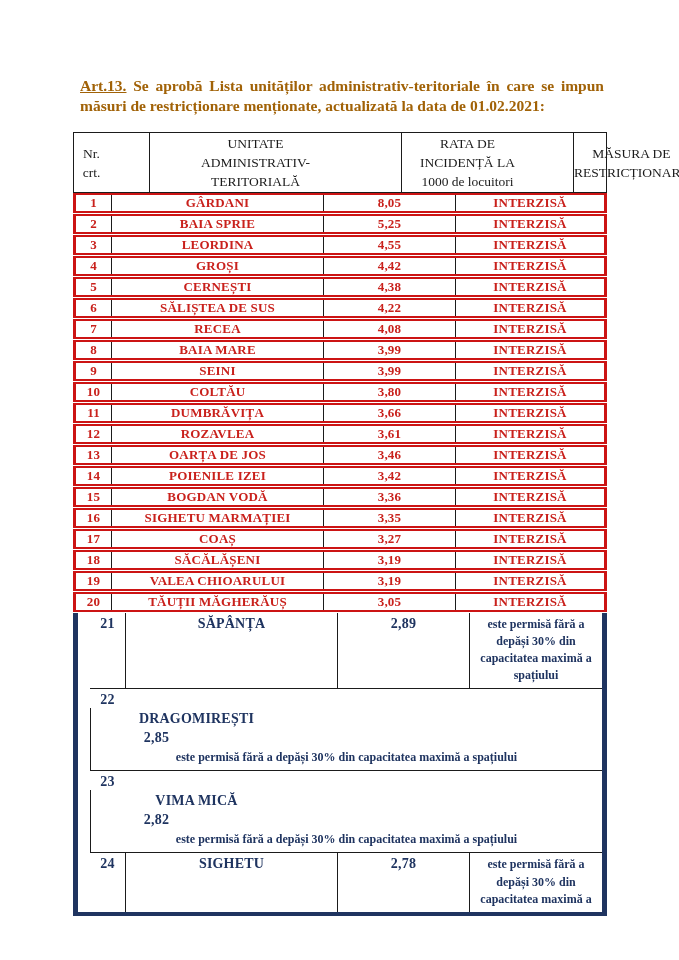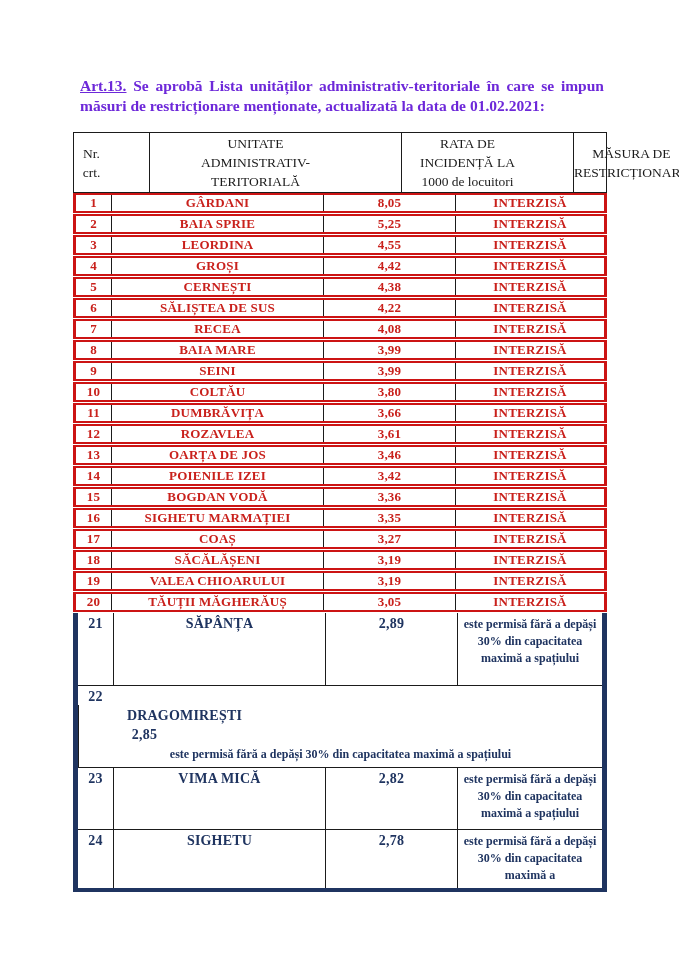--- a/index.html
+++ b/index.html
@@ -12,21 +12,21 @@
     overflow:hidden;
   }
   .doc{position:absolute;left:73px;top:76px;width:534px;}
   .title{
     margin:0 0 16px 7px;
     width:524px;
     font-size:15.5px;
     font-weight:bold;
     line-height:1.3;
     text-align:justify;
-    color:#6d28d9;
+    color:#a16207;
   }
   .title .artno{text-decoration:underline;}
   .table{width:534px;box-sizing:border-box;}
   .thead{
     display:flex;
     height:61px;
     border:1px solid #1b1b1b;
     box-sizing:border-box;
     gap:40px;
   }
@@ -65,25 +65,25 @@
   }
   
   .blue-rows{
     border:0 solid #1f3460;
     border-left-width:5px;
     border-right-width:5px;
     border-bottom-width:4px;
     color:#1f3460;
     font-weight:bold;
   }
-  .row-blue{border-top:1px solid #1b1b1b;}
+  .row-blue{border-top:1px solid #1b1b1b;margin-left:12px;}
   .row-blue:first-child{border-top:none;}
   .row-blue:nth-child(1){min-height:72px;}
   .row-blue:nth-child(2){min-height:56px;flex-direction:column;}
-  .row-blue:nth-child(3){min-height:62px;}
+  .row-blue:nth-child(3){min-height:62px;flex-direction:column;}
   .row-blue:nth-child(4){min-height:42px;}
   .row-blue .cell{
     display:flex;align-items:flex-start;justify-content:center;
     text-align:center;
     font-size:14px;
     padding-top:3px;
     letter-spacing:.2px;
   }
   .row-blue .cell-measure{
     display:block;

